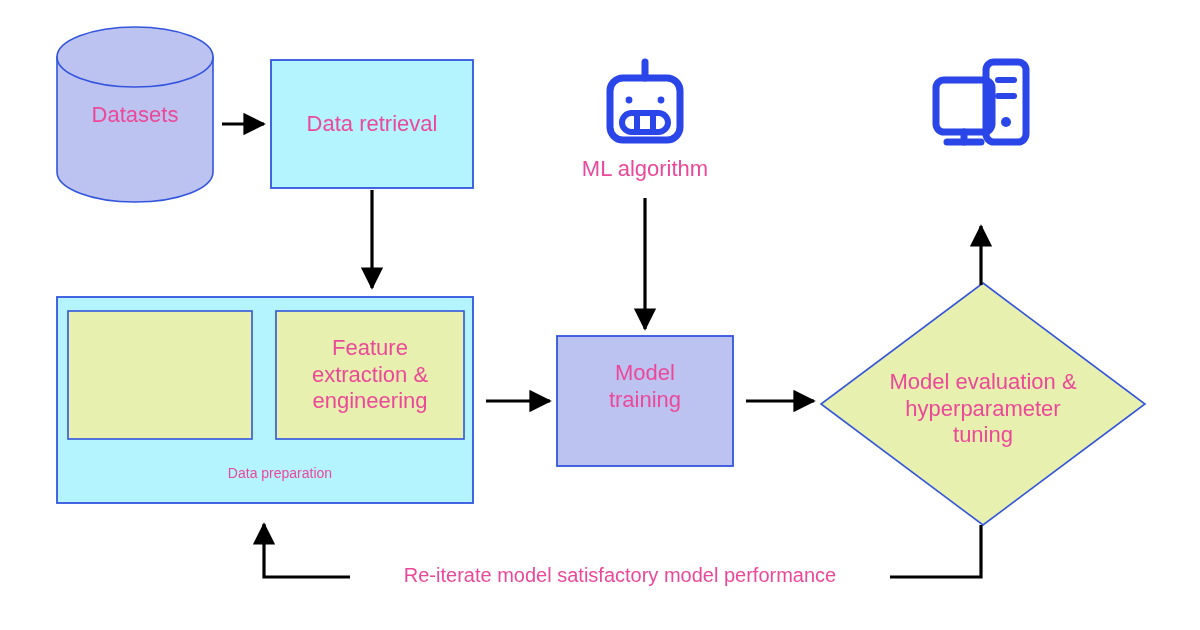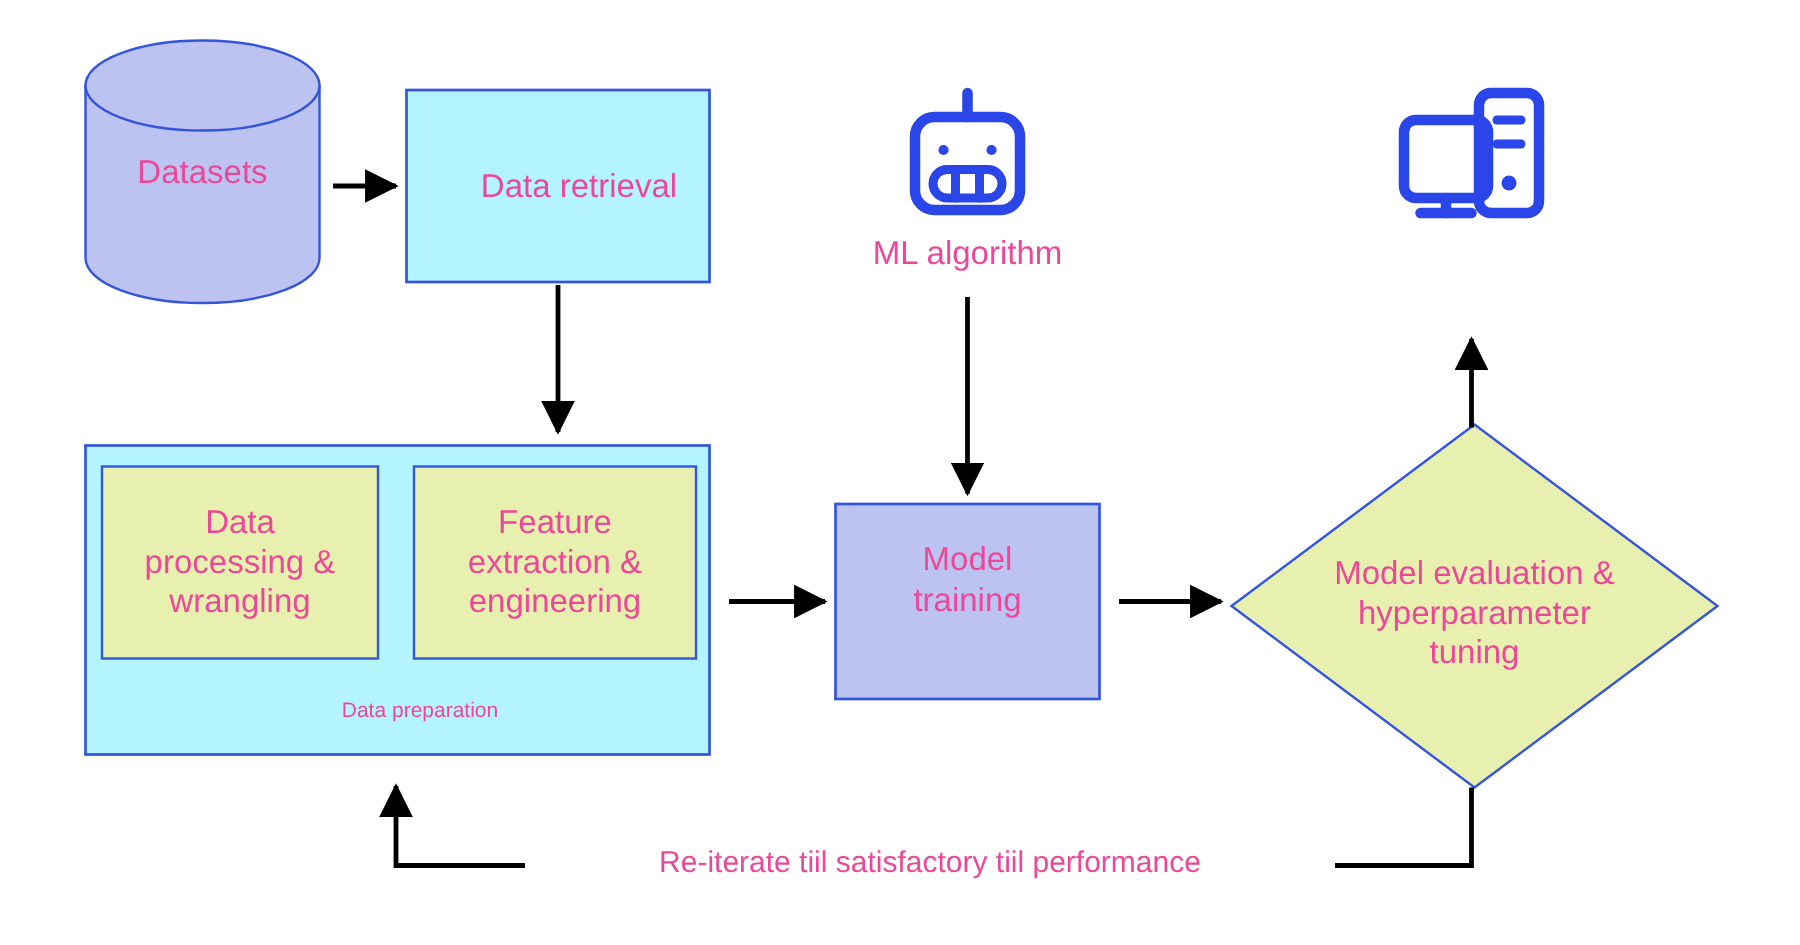--- a/index.html
+++ b/index.html
@@ -32,21 +32,21 @@
     display: flex;
     align-items: center;
     justify-content: center;
     text-align: center;
     color: #ec4899;
     line-height: 1.22;
     white-space: pre-line;
     pointer-events: none;
   }
   .lbl-datasets      { left: 55px;  top: 25px;  width: 160px; height: 180px; font-size: 22px; }
-  .lbl-retrieval     { left: 285px; top: 60px;  width: 202px; height: 128px; font-size: 22px; }
+  .lbl-retrieval     { left: 271px; top: 60px;  width: 202px; height: 128px; font-size: 22px; }
   .lbl-dataproc      { left: 68px;  top: 311px; width: 184px; height: 128px; font-size: 22px; }
   .lbl-featext       { left: 276px; top: 311px; width: 188px; height: 128px; font-size: 22px; }
   .lbl-dataprep      { left: 72px;  top: 445px; width: 416px; height: 58px;  font-size: 14px; }
   .lbl-mltraining    { left: 557px; top: 336px; width: 176px; height: 102px; font-size: 22px; }
   .lbl-mlalgo        { left: 545px; top: 152px; width: 200px; height: 34px;  font-size: 22px; }
   .lbl-deploy        { left: 875px; top: 152px; width: 212px; height: 66px;  font-size: 22px; }
   .lbl-eval          { left: 862px; top: 363px; width: 242px; height: 92px;  font-size: 22px; }
   .lbl-reiterate     { left: 350px; top: 560px; width: 540px; height: 30px;  font-size: 20px; background: #ffffff; }
 </style>
 </head>
@@ -109,28 +109,25 @@
       <line x1="746" y1="401" x2="814" y2="401" marker-end="url(#arrowhead)"></line>
 
       <line x1="981" y1="285" x2="981" y2="226" marker-end="url(#arrowhead)"></line>
 
       <path d="M 981 525 L 981 577 L 264 577 L 264 524" marker-end="url(#arrowhead)"></path>
     </g>
   </svg>
 
   <div class="node-label lbl-datasets">Datasets</div>
   <div class="node-label lbl-retrieval">Data retrieval</div>
-  <div class="node-label lbl-dataproc">Data
-processing &amp;
-wrangling</div>
   <div class="node-label lbl-featext">Feature
 extraction &amp;
 engineering</div>
   <div class="node-label lbl-dataprep">Data preparation</div>
   <div class="node-label lbl-mltraining">Model
 training</div>
   <div class="node-label lbl-mlalgo">ML algorithm</div>
   <div class="node-label lbl-eval">Model evaluation &amp;
 hyperparameter
 tuning</div>
-  <div class="node-label lbl-reiterate">Re-iterate tiil satisfactory tiil performance</div>
+  <div class="node-label lbl-reiterate">Re-iterate model satisfactory model performance</div>
 
 </div>
 
 </body></html>

